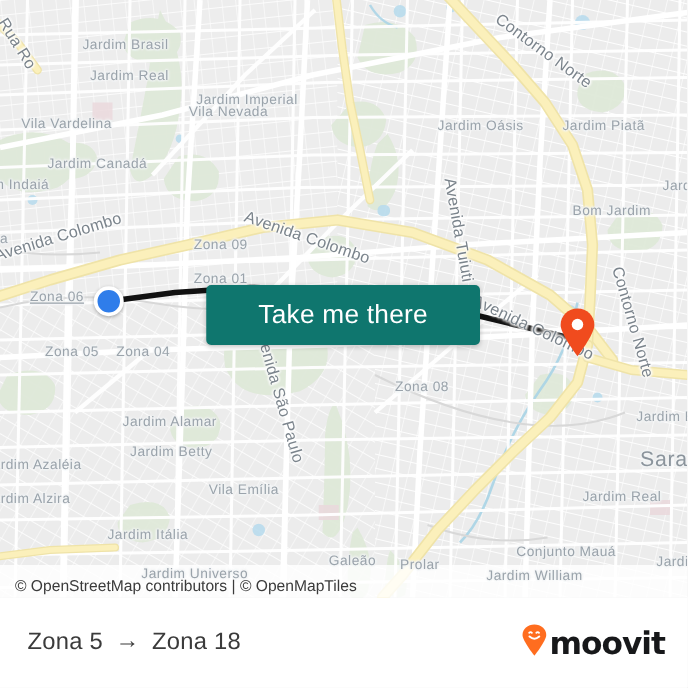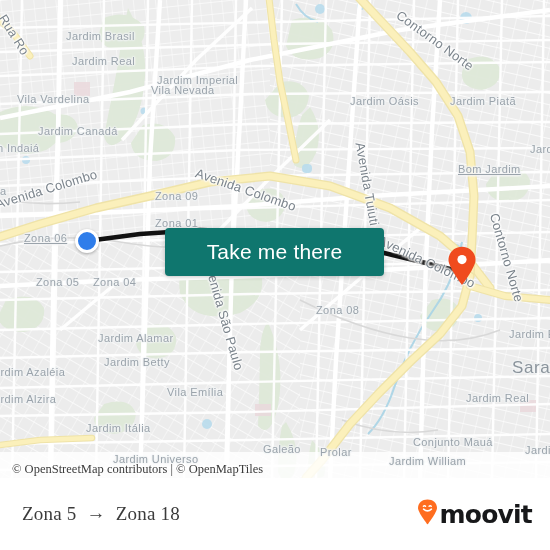--- a/index.html
+++ b/index.html
@@ -101,21 +101,21 @@
   }
 
   
   #attribution {
     position: absolute;
     left: 0;
     top: 460px;
     width: 550px;
     height: 18px;
     color: #3b3b3b;
-    font-family: Liberation Serif, serif;
+    font-family: Liberation Sans, sans-serif;
     font-size: 12.5px;
     line-height: 18px;
     padding-left: 12px;
     box-sizing: border-box;
     white-space: nowrap;
     pointer-events: none;
   }
 
   
   #bottombar {
@@ -127,21 +127,21 @@
     align-items: center;
     justify-content: space-between;
     padding: 0 18px 0 22px;
     box-sizing: border-box;
   }
   #route-title {
     display: flex;
     align-items: flex-start;
     gap: 9px;
     color: #3b3b3b;
-    font-family: Liberation Serif, serif;
+    font-family: Liberation Sans, sans-serif;
     font-size: 19px;
     letter-spacing: 0.2px;
   }
   #route-title .arrow {
     font-size: 19px;
     color: #3b3b3b;
     line-height: 1;
     padding: 0 1px;
   }
   #brand {
@@ -324,21 +324,21 @@
         <div class="maplabel" style="left: 66px; top: 30px;">Jardim Brasil</div>
         <div class="maplabel" style="left: 157px; top: 38px; margin-top: 36px;">Jardim Imperial</div>
         <div class="maplabel" style="left: 72px; top: 55px;">Jardim Real</div>
         <div class="maplabel" style="left: 151px; top: 84px;">Vila Nevada</div>
         <div class="maplabel" style="left: 17px; top: 93px;">Vila Vardelina</div>
         <div class="maplabel" style="left: 38px; top: 125px;">Jardim Canadá</div>
         <div class="maplabel" style="left: -6px; top: 142px;">m Indaiá</div>
         <div class="maplabel" style="left: -4px; top: 185px;">ra</div>
         <div class="maplabel" style="left: 350px; top: 95px;">Jardim Oásis</div>
         <div class="maplabel" style="left: 450px; top: 95px;">Jardim Piatã</div>
-        <div class="maplabel" style="left: 458px; top: 163px; text-decoration: underline;">Bom Jardim</div>
+        <div class="maplabel" style="left: 458px; top: 163px;">Bom Jardim</div>
         <div class="maplabel" style="left: 530px; top: 143px;">Jardim E</div>
         <div class="maplabel" style="left: 155px; top: 190px;">Zona 09</div>
         <div class="maplabel" style="left: 155px; top: 217px;">Zona 01</div>
         <div class="maplabel" style="left: 24px; top: 232px; text-decoration: underline;">Zona 06</div>
         <div class="maplabel" style="left: 36px; top: 276px;">Zona 05</div>
         <div class="maplabel" style="left: 93px; top: 276px;">Zona 04</div>
         <div class="maplabel" style="left: 316px; top: 304px;">Zona 08</div>
         <div class="maplabel" style="left: 98px; top: 332px;">Jardim Alamar</div>
         <div class="maplabel" style="left: -6px; top: 366px;">ardim Azaléia</div>
         <div class="maplabel" style="left: 104px; top: 356px;">Jardim Betty</div>

